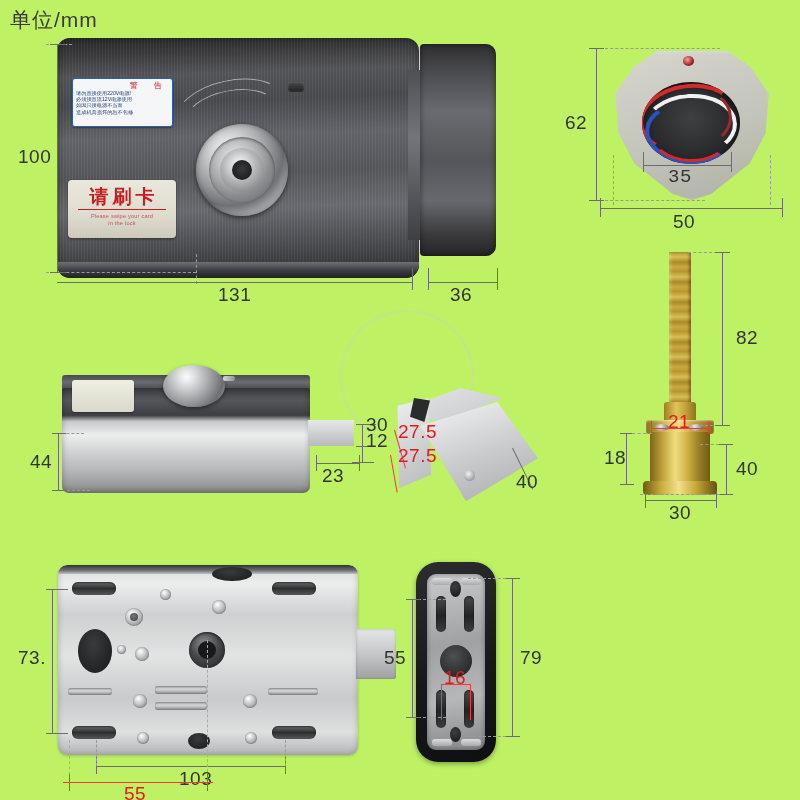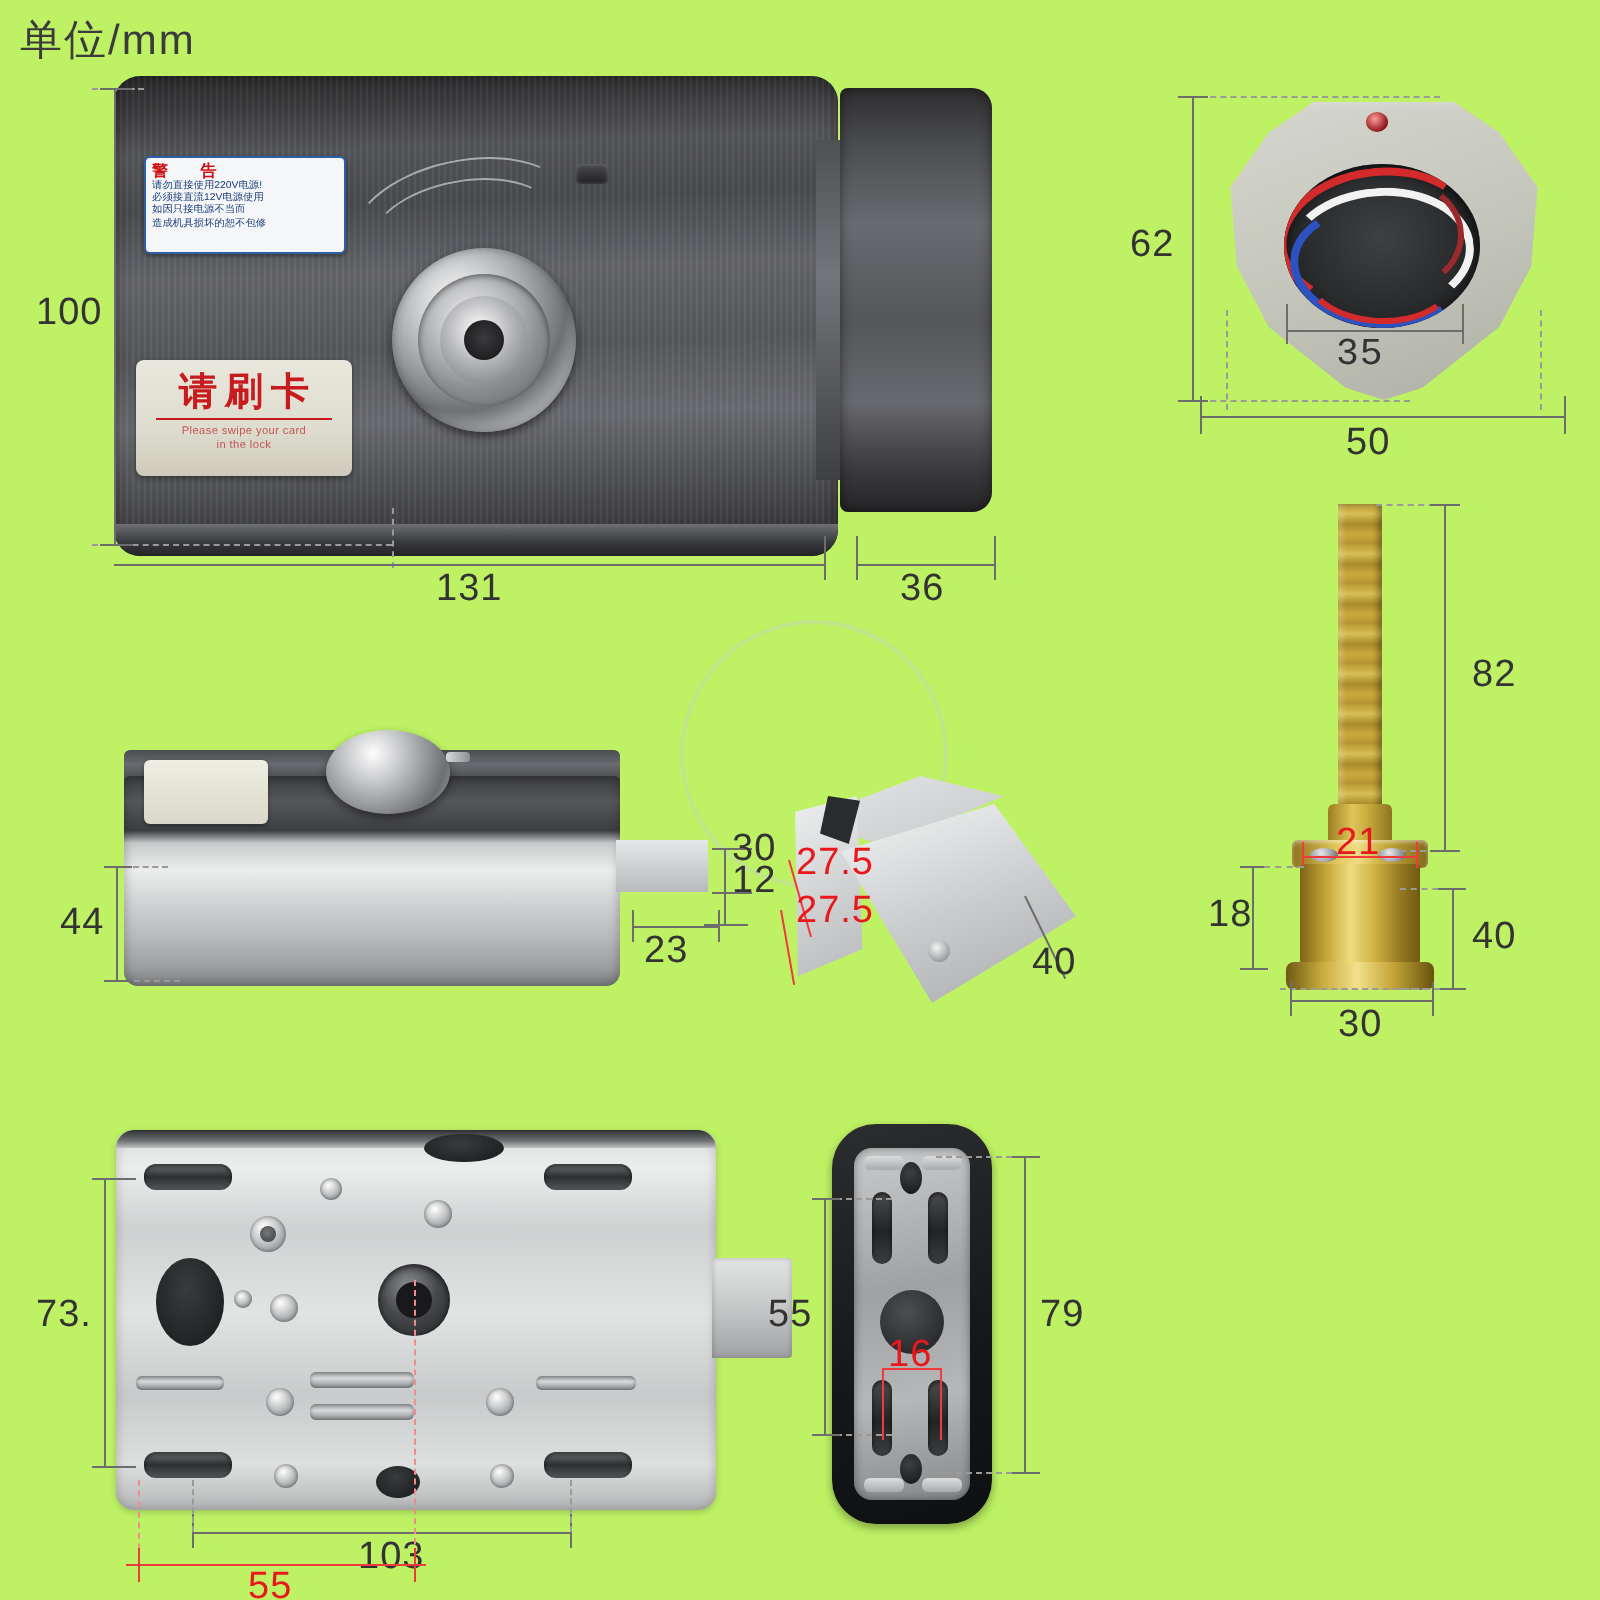--- a/index.html
+++ b/index.html
@@ -101,23 +101,23 @@
     border: 1px solid #2f5fa8;
     border-radius: 3px;
     box-shadow: 0 1px 2px rgba(0,0,0,.4);
     overflow: hidden;
     padding: 2px 3px 2px 3px;
     box-sizing: border-box;
   }
   .warn-title {
     color: #d01216;
     font-size: 8px;
-    font-weight: bold;
+    font-weight: normal;
     letter-spacing: 7px;
-    text-align: left;
+    text-align: right;
     line-height: 9px;
   }
   .warn-line {
     color: #1d3e7a;
     font-size: 5.2px;
     line-height: 6.2px;
     letter-spacing: 0px;
     text-align: left;
     transform: scaleY(.95);
   }

